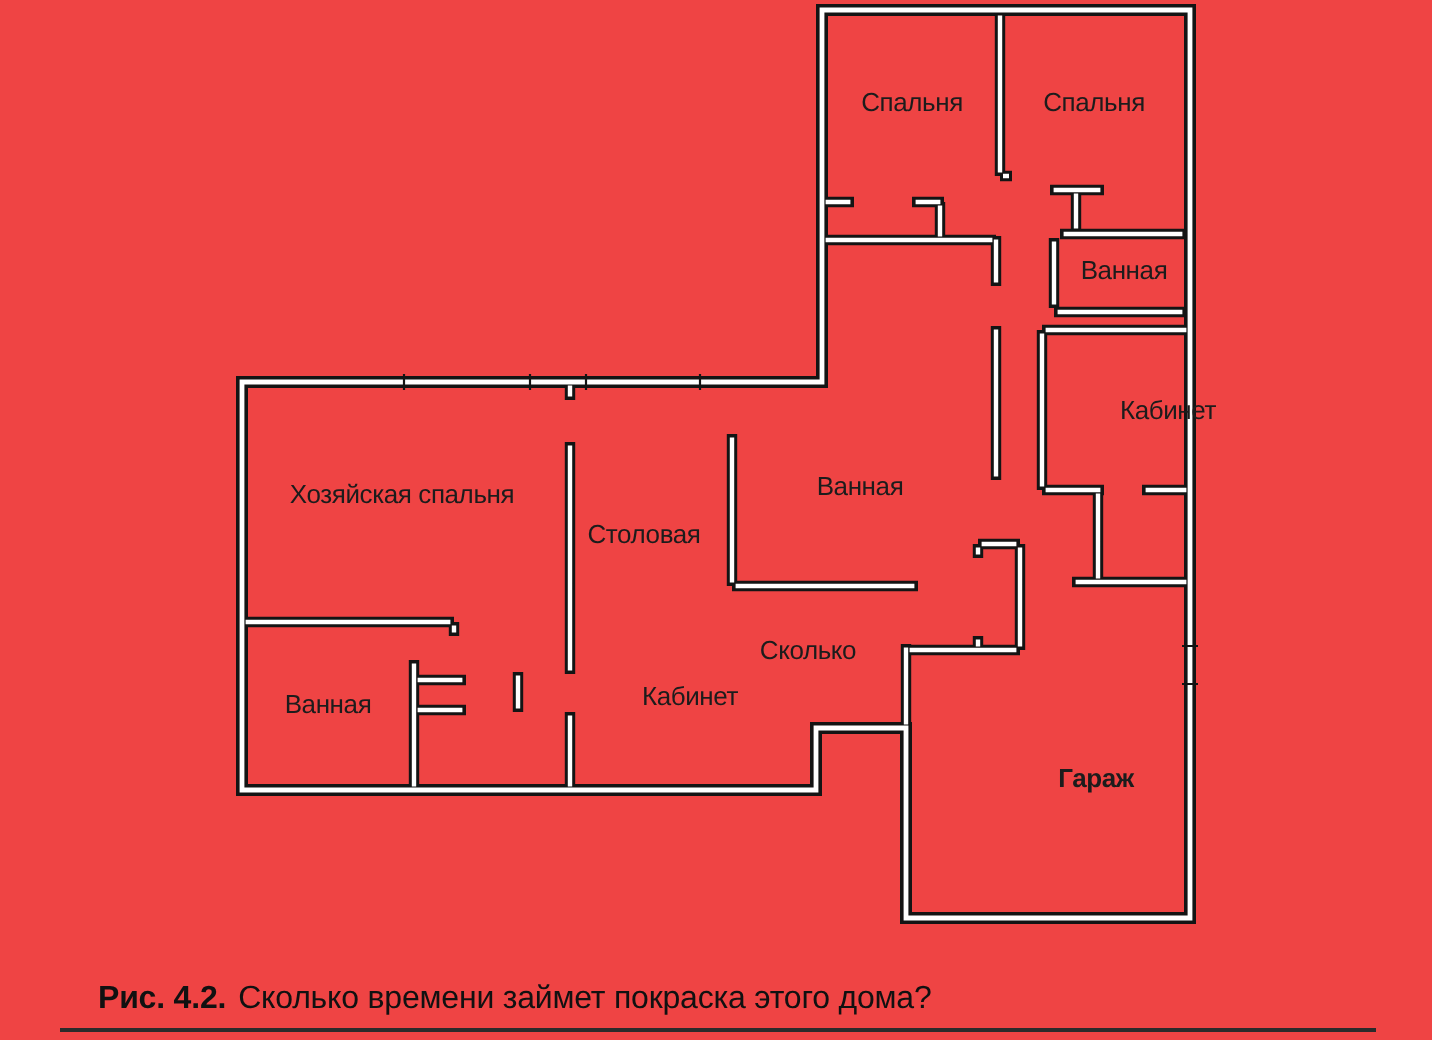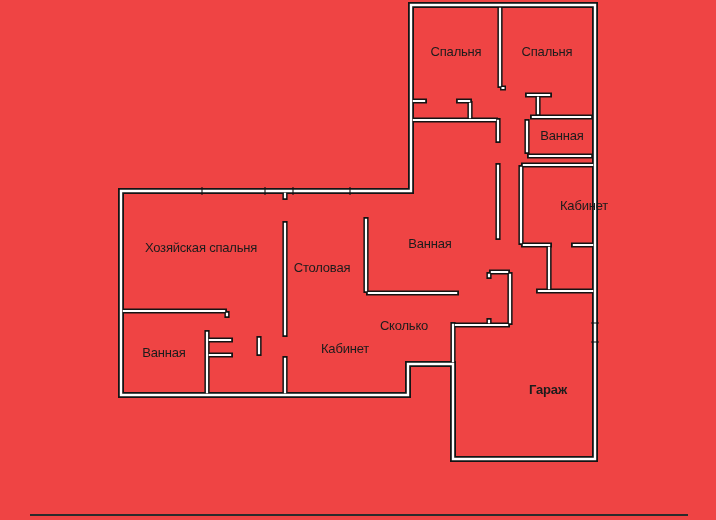--- a/index.html
+++ b/index.html
@@ -37,16 +37,19 @@
   <div class="room-label" style="left: 562px; top: 135px;">Ванная</div>
   <div class="room-label" style="left: 562px; top: 205px; margin-left: 22px;">Кабинет</div>
   <div class="room-label" style="left: 430px; top: 243px;">Ванная</div>
   <div class="room-label" style="left: 201px; top: 247px;">Хозяйская спальня</div>
   <div class="room-label" style="left: 322px; top: 267px;">Столовая</div>
   <div class="room-label" style="left: 164px; top: 352px;">Ванная</div>
   <div class="room-label" style="left: 345px; top: 348px;">Кабинет</div>
   <div class="room-label" style="left: 404px; top: 325px;">Сколько</div>
   <div class="room-label" style="left: 548px; top: 389px; font-weight: bold;">Гараж</div>
 
+  <div class="figure-caption">
+    <span class="cap-label">Рис. 4.2.</span><span>Сколько времени займет покраска этого дома?</span>
+  </div>
 
   <div class="bottom-rule"></div>
 
 </div>
 
 </body></html>

